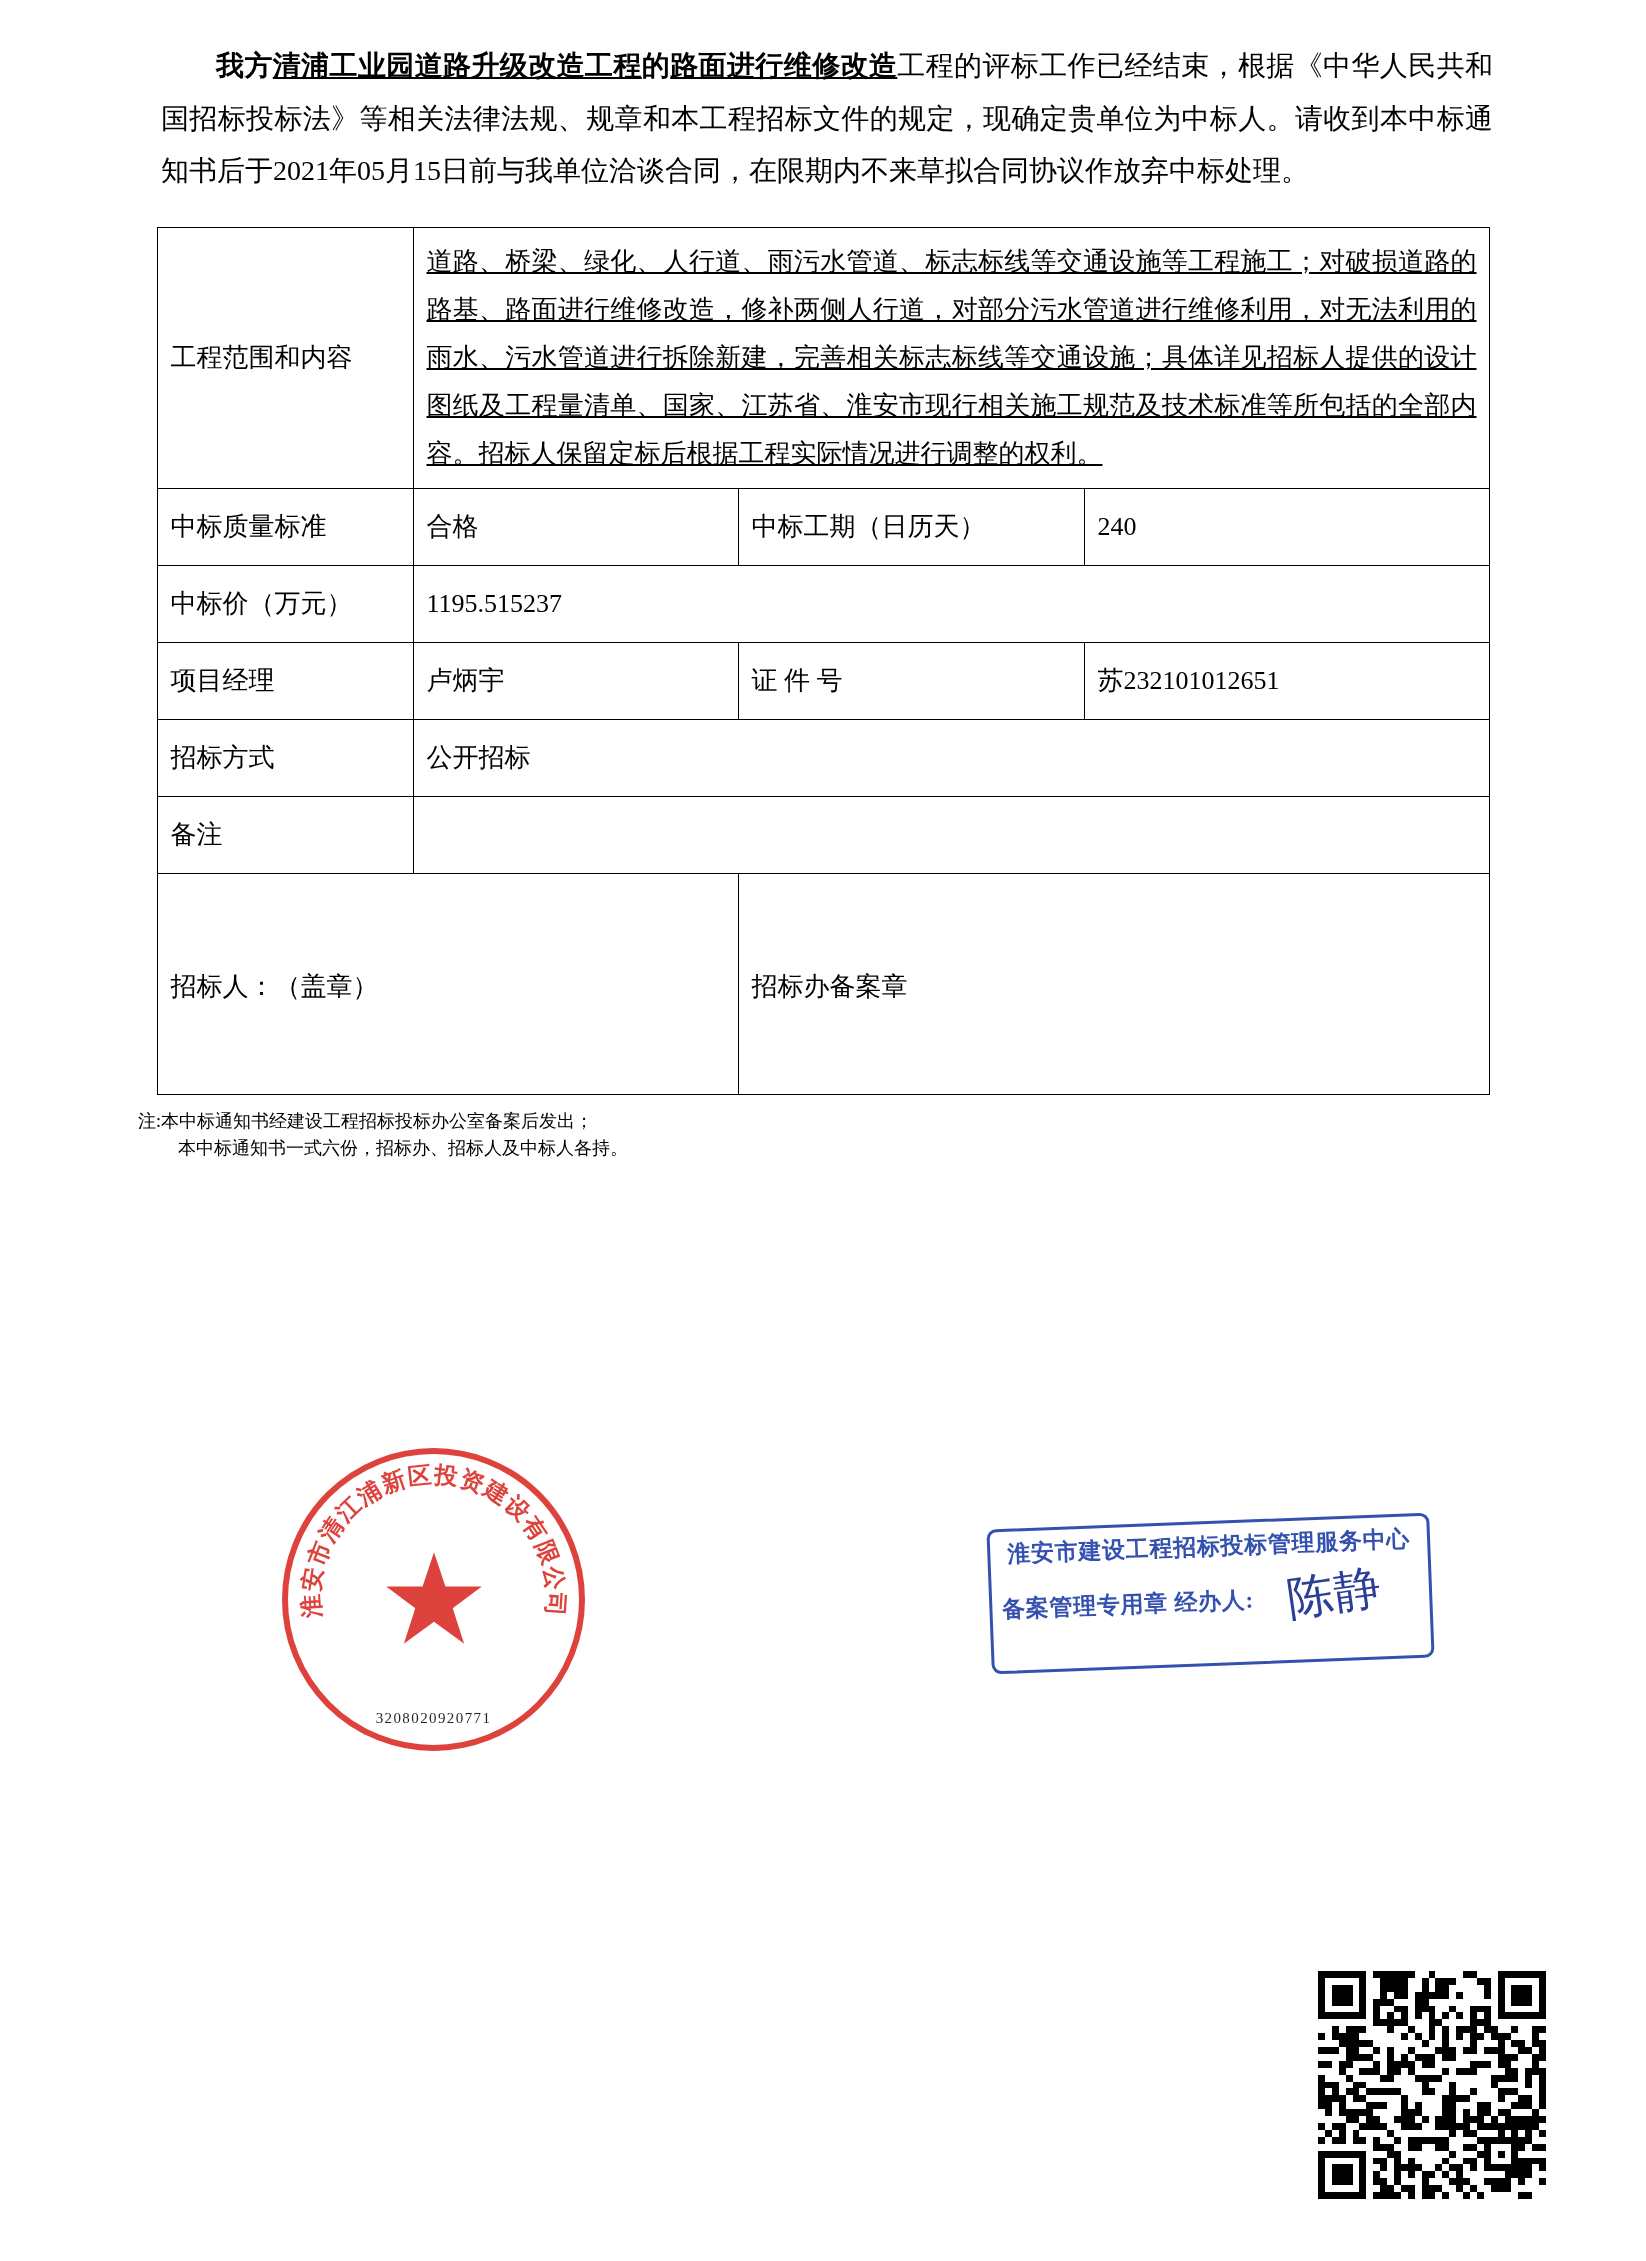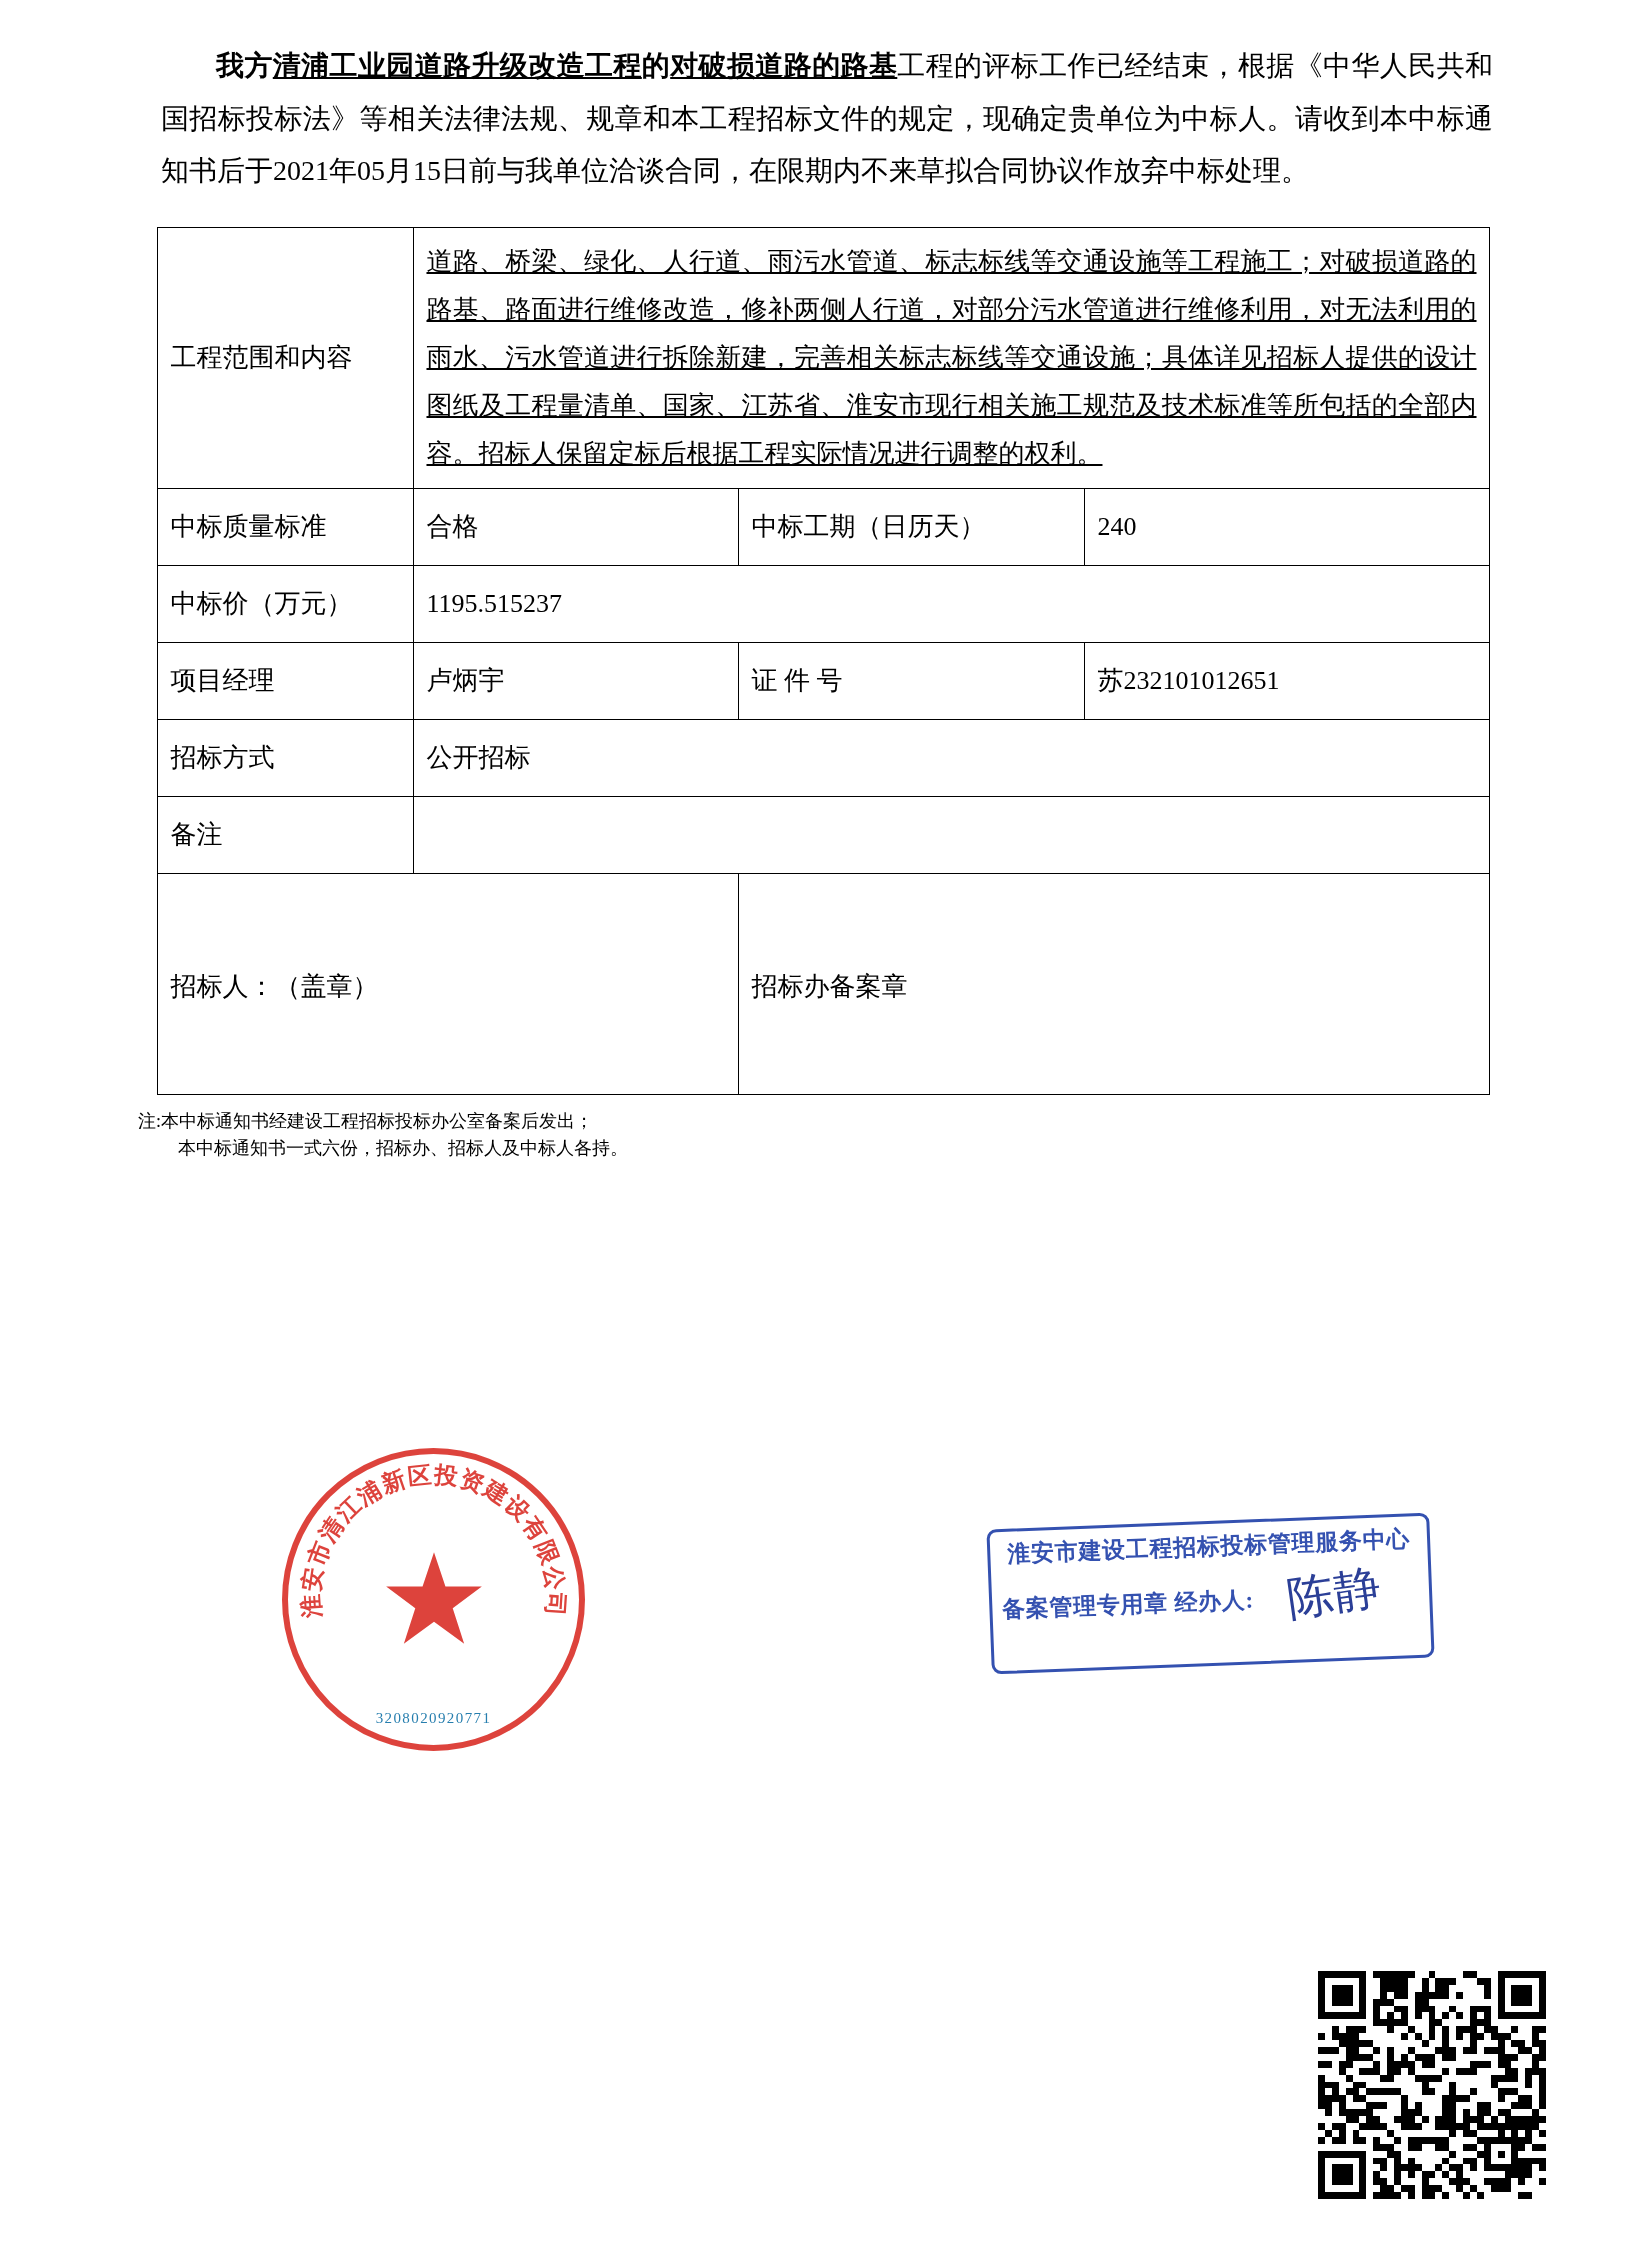--- a/index.html
+++ b/index.html
@@ -137,21 +137,21 @@
     font-weight: bold;
     font-family: "Liberation Serif", serif;
     letter-spacing: 2px;
   }
   .seal-bottom {
     position: absolute;
     left: 0;
     bottom: 18px;
     width: 291px;
     text-align: center;
-    color: #0369a1;
+    color: #000000;
     font-size: 15px;
     letter-spacing: 1.4px;
   }
 
   
   .blue-seal {
     position: absolute;
     left: 989px;
     top: 1481px;
     width: 443px;
@@ -202,21 +202,21 @@
   .qr svg { display: block; }
 </style>
 </head>
 <body>
 
 <div class="page">
 
 
 
   <div class="body-para">
-    <span class="b">我方</span><span class="u">清浦工业园道路升级改造工程</span><span class="b">的</span><span class="u">对破损道路的路基</span><span>工程的评标工作已经结束，根据《中华人民共和国招标投标法》等相关法律法规、规章和本工程招标文件的规定，现确定贵单位为中标人。请收到本中标通知书后于</span><span>2021年05月15日</span><span>前与我单位洽谈合同，在限期内不来草拟合同协议作放弃中标处理。</span>
+    <span class="b">我方</span><span class="u">清浦工业园道路升级改造工程</span><span class="b">的</span><span class="u">路面进行维修改造</span><span>工程的评标工作已经结束，根据《中华人民共和国招标投标法》等相关法律法规、规章和本工程招标文件的规定，现确定贵单位为中标人。请收到本中标通知书后于</span><span>2021年05月15日</span><span>前与我单位洽谈合同，在限期内不来草拟合同协议作放弃中标处理。</span>
   </div>
 
   <div class="tbl-wrap">
     <table class="main">
       <colgroup>
         <col style="width:256px">
         <col style="width:325px">
         <col style="width:346px">
         <col style="width:405px">
       </colgroup>

